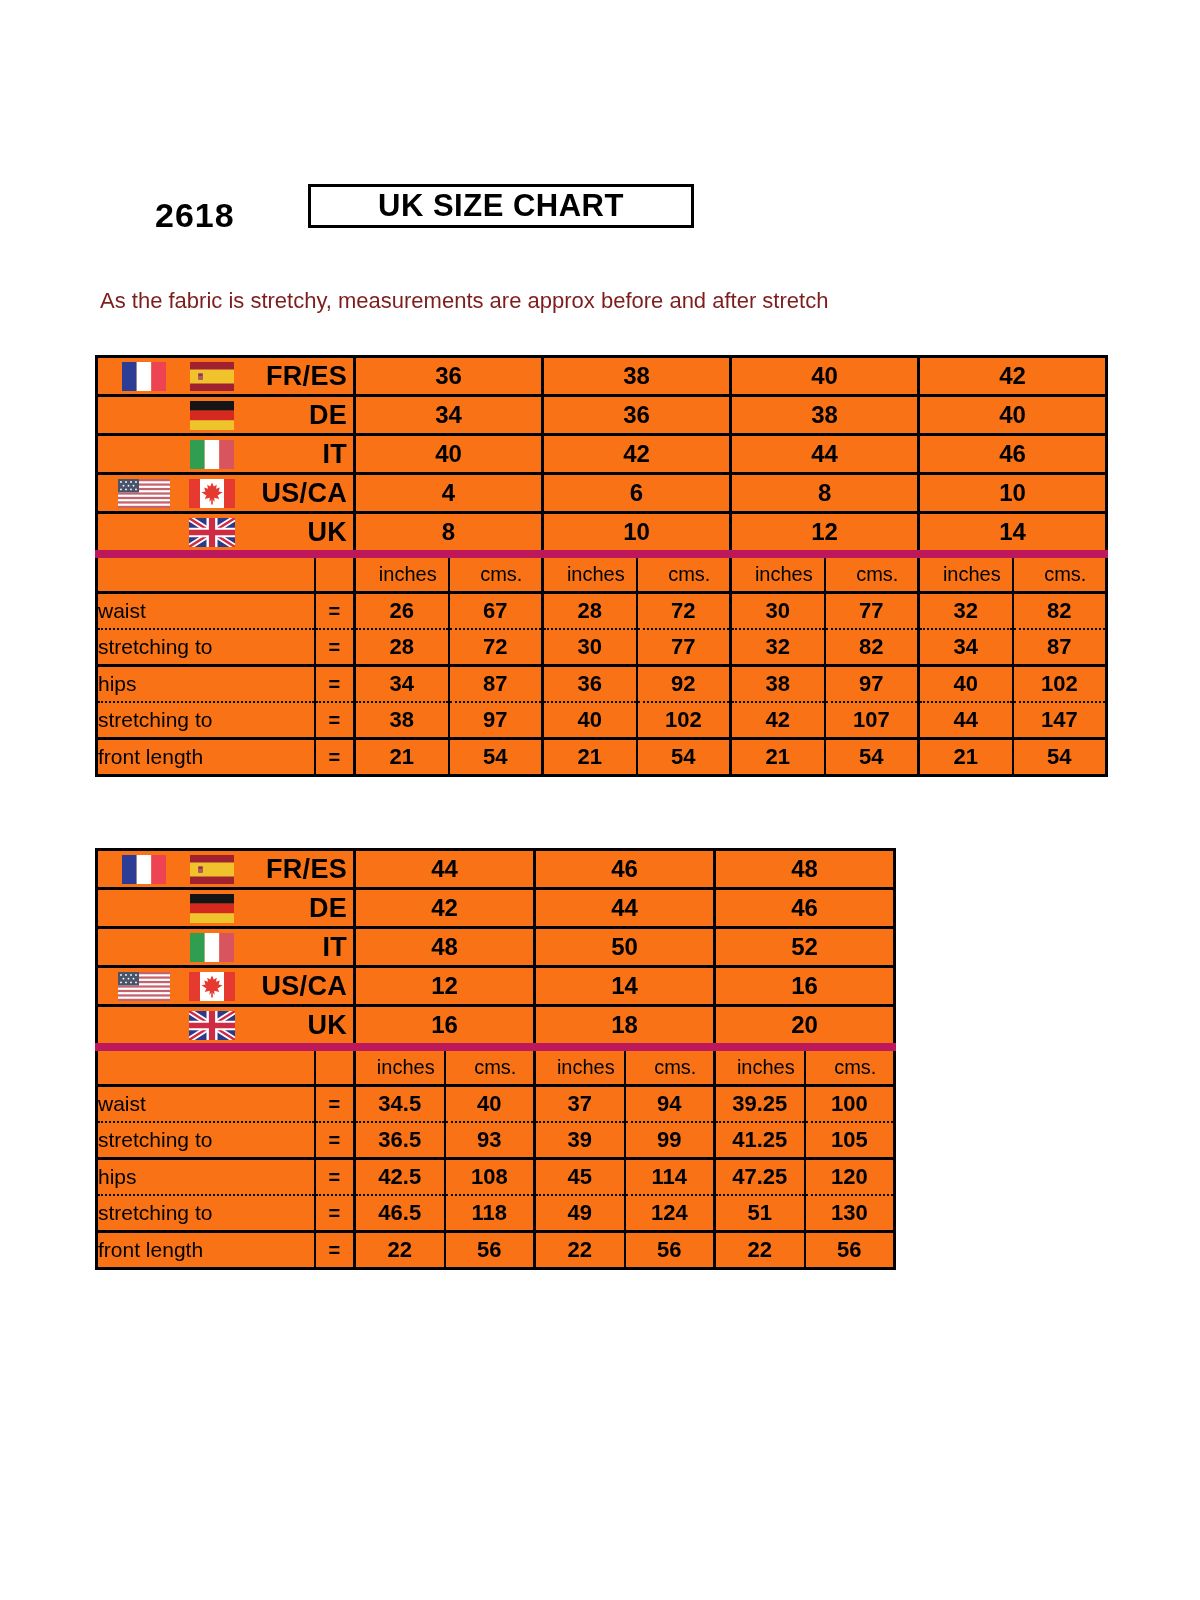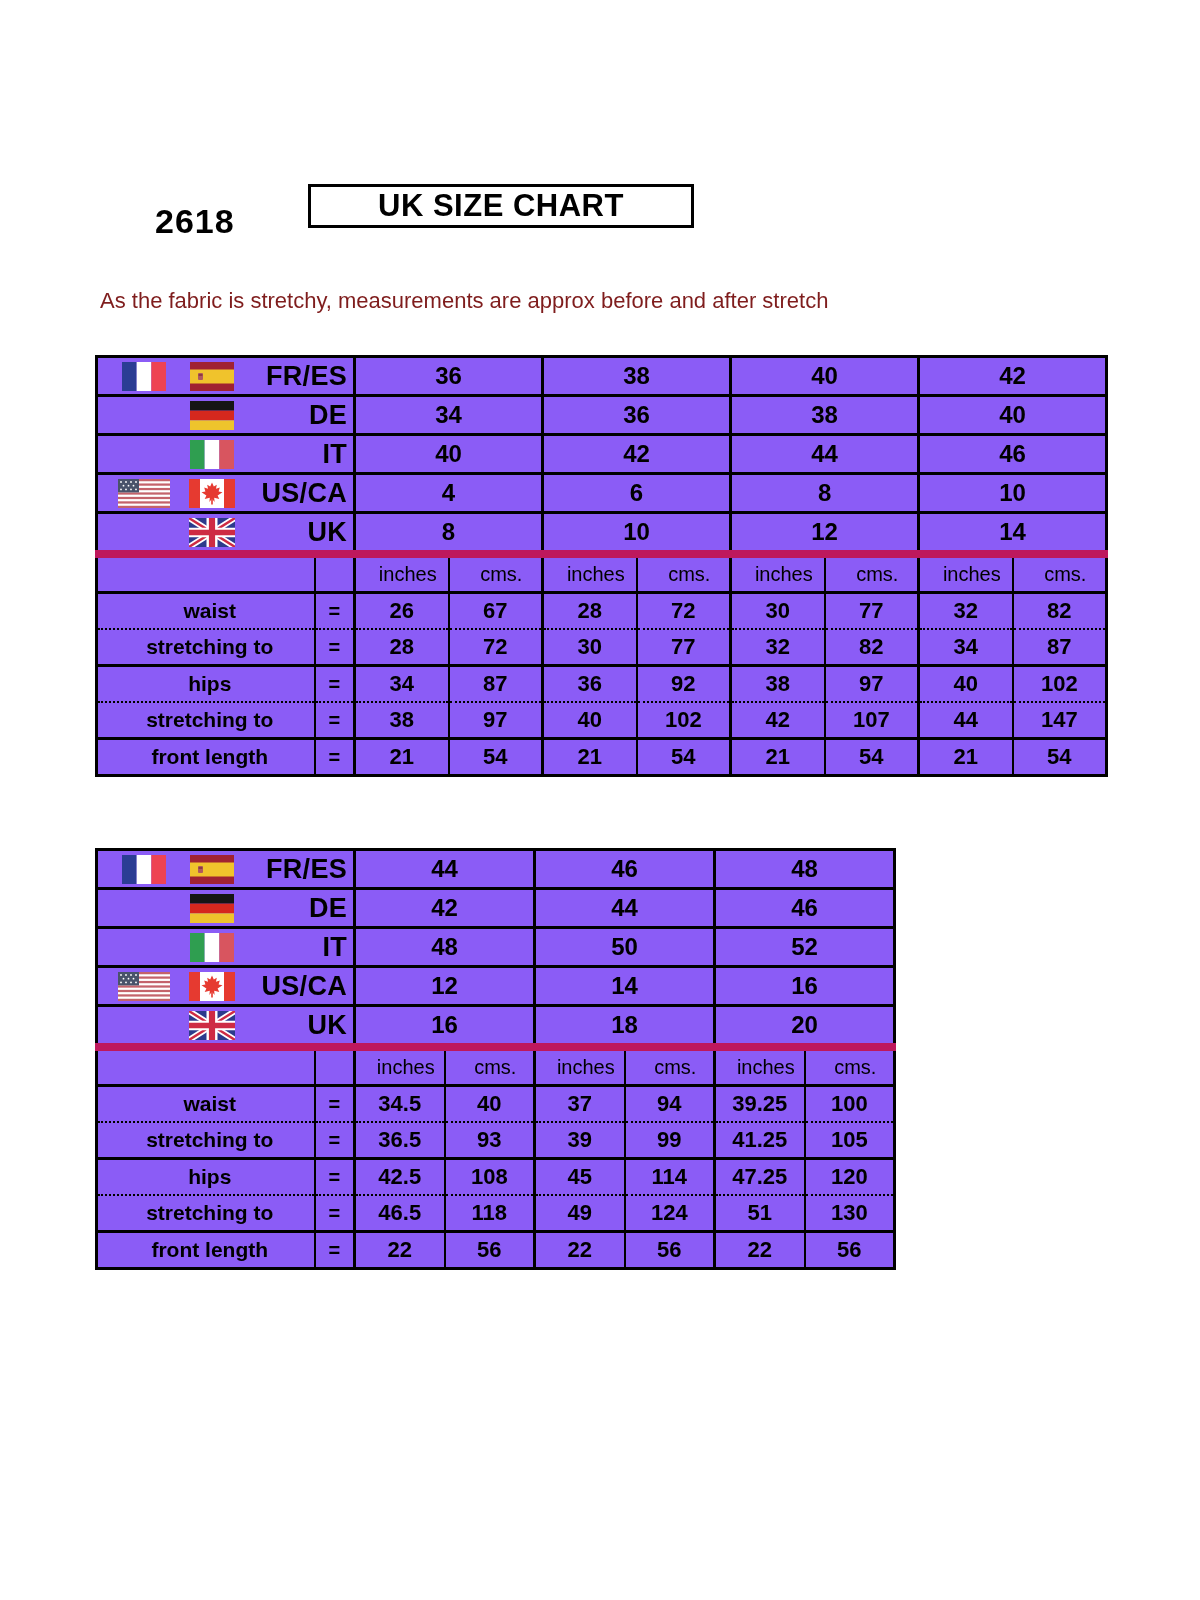--- a/index.html
+++ b/index.html
@@ -1,48 +1,48 @@
 <!DOCTYPE html>
 <html><head>
 <meta charset="utf-8">
 <style>
   html,body{margin:0;padding:0;}
   body{
     width:1200px;height:1600px;position:relative;background:#ffffff;
     font-family:"Liberation Sans",sans-serif;color:#000;
   }
   
-  #code{position:absolute;left:155px;top:202px;font-size:34px;font-weight:bold;letter-spacing:1px;}
+  #code{position:absolute;left:155px;top:196px;font-size:34px;font-weight:bold;letter-spacing:1px;}
   #title-box{
     position:absolute;left:308px;top:184px;width:380px;height:38px;
     border:3px solid #000;display:flex;align-items:center;justify-content:center;
   }
   #title-box .t{font-size:31px;font-weight:bold;letter-spacing:0.5px;}
   #note{position:absolute;left:100px;top:288px;font-size:22px;color:#7f1d1d;}
 
   
-  .stbl{border-collapse:collapse;table-layout:fixed;position:absolute;left:95px;background:#8b5cf6;border:3px solid #000;}
+  .stbl{border-collapse:collapse;table-layout:fixed;position:absolute;left:95px;background:#f97316;border:3px solid #000;}
   #t1{top:355px;width:1010px;}
   #t2{top:848px;width:798px;}
   .stbl td{border:2px solid #000;text-align:center;vertical-align:middle;padding:0;overflow:hidden;}
 
   
   tr.szr td{border:3px solid #000;height:36px;}
   .flagrow{display:flex;align-items:center;height:100%;padding-left:20px;padding-right:6px;box-sizing:border-box;}
   .slot{width:52px;min-width:52px;display:flex;justify-content:center;align-items:center;}
   .slot + .slot{margin-left:16px;}
   .szlbl{flex:1;text-align:right;font-weight:bold;font-size:27px;letter-spacing:0.3px;}
   .szv{font-weight:bold;font-size:24px;}
 
   
   tr.unitr td{border-top:8px solid #be185d;border-bottom:3px solid #000;height:33px;font-size:20px;padding-left:12px;}
 
   
   tr.mr td{height:34px;font-size:22px;font-weight:bold;border-top-width:0;}
-  tr.mr td.mlbl{text-align:center;padding-left:8px;font-weight:bold;font-size:21px;}
+  tr.mr td.mlbl{text-align:left;padding-left:0;font-weight:normal;font-size:21px;}
   tr.mr td.meq{font-size:20px;}
   tr.dot td{border-bottom:2px dotted #000;}
   tr.sol td{border-bottom:3px solid #000;}
   td.thickL{border-left:3px solid #000;}
   .flag{display:block;}
 </style>
 </head>
 <body>
 
 <div id="code">2618</div>

